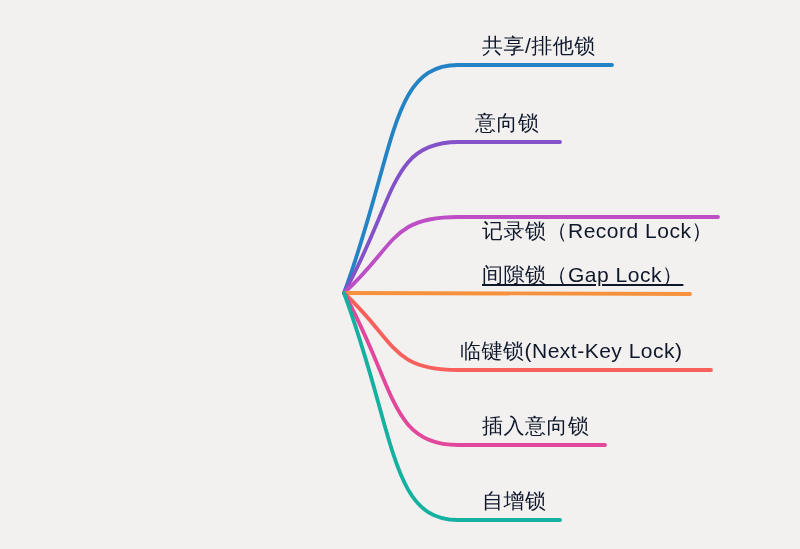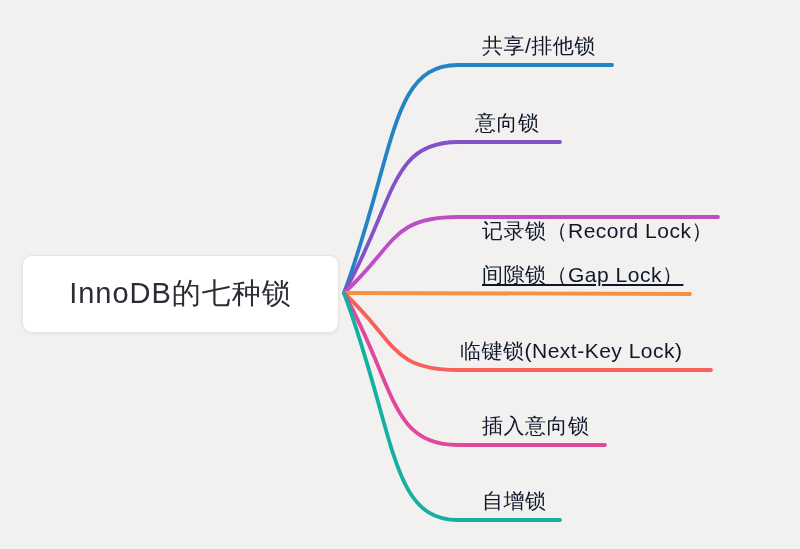--- a/index.html
+++ b/index.html
@@ -50,23 +50,20 @@
   <svg class="curves" viewBox="0 0 800 549" xmlns="http://www.w3.org/2000/svg">
       <path d="M 344 293 C 396 151.64000000000001, 390 65, 458 65 L 612 65" fill="none" stroke="#2483c5" stroke-width="3.8" stroke-linecap="round"></path>
       <path d="M 344 293 C 396 199.38, 390 142, 458 142 L 560 142" fill="none" stroke="#8351c8" stroke-width="3.8" stroke-linecap="round"></path>
       <path d="M 344 293 C 396 245.88, 390 217, 458 217 L 718 217" fill="none" stroke="#bd4ec6" stroke-width="3.8" stroke-linecap="round"></path>
       <path d="M 344 293 L 690 294" fill="none" stroke="#f6923d" stroke-width="3.8" stroke-linecap="round"></path>
       <path d="M 344 293 C 396 340.74, 390 370, 458 370 L 711 370" fill="none" stroke="#f8605c" stroke-width="3.8" stroke-linecap="round"></path>
       <path d="M 344 293 C 396 387.24, 390 445, 458 445 L 605 445" fill="none" stroke="#e1489b" stroke-width="3.8" stroke-linecap="round"></path>
       <path d="M 344 293 C 396 433.74, 390 520, 458 520 L 560 520" fill="none" stroke="#16b0a0" stroke-width="3.8" stroke-linecap="round"></path>
     </svg>
 
-  <div class="root-node">
-    <span>InnoDB的七种锁</span>
-  </div>
 
   <div id="labels">
       <div class="branch-label" style="left: 482px; top: 32px;">共享/排他锁</div>
       <div class="branch-label" style="left: 475px; top: 109px;">意向锁</div>
       <div class="branch-label" style="left: 482px; top: 196px; margin-top: 21px;">记录锁（Record Lock）</div>
       <div class="branch-label" style="left: 482px; top: 261px; text-decoration: underline;">间隙锁（Gap Lock）</div>
       <div class="branch-label" style="left: 460px; top: 337px;">临键锁(Next-Key Lock)</div>
       <div class="branch-label" style="left: 482px; top: 412px;">插入意向锁</div>
       <div class="branch-label" style="left: 482px; top: 487px;">自增锁</div>
     </div>

